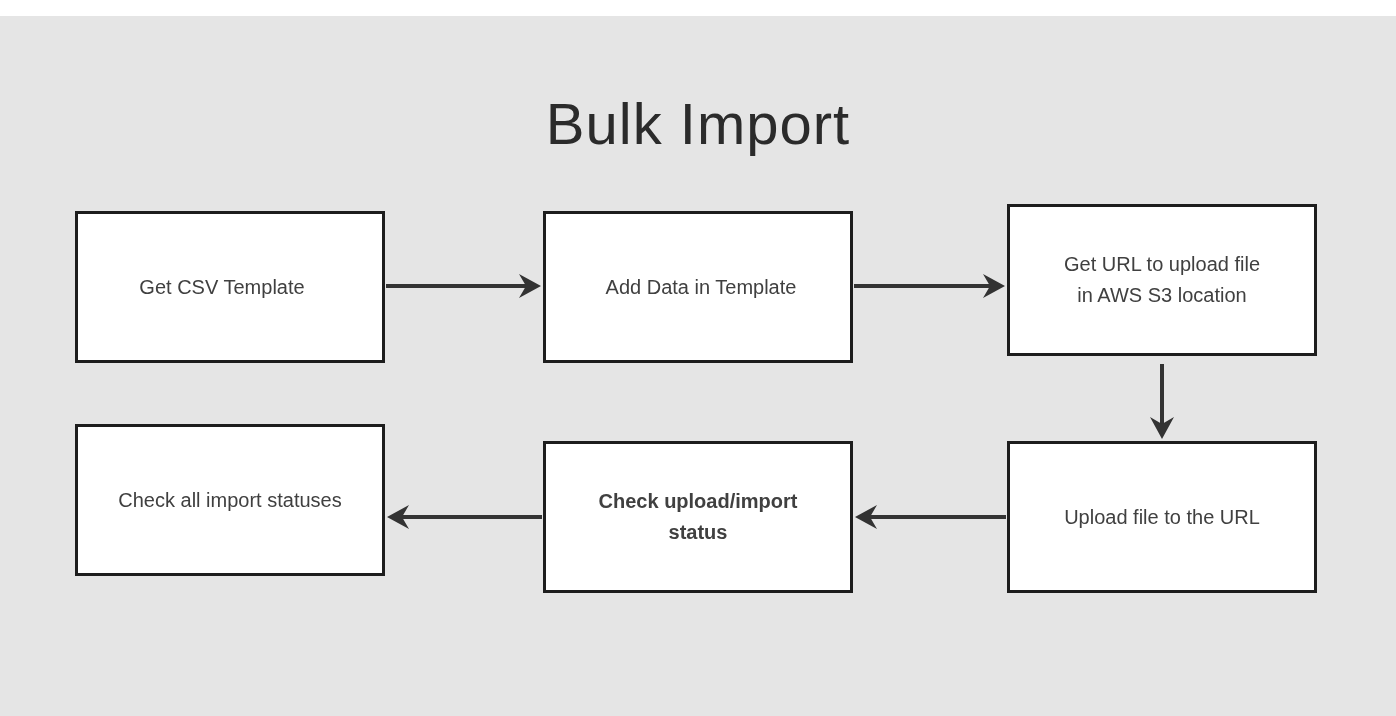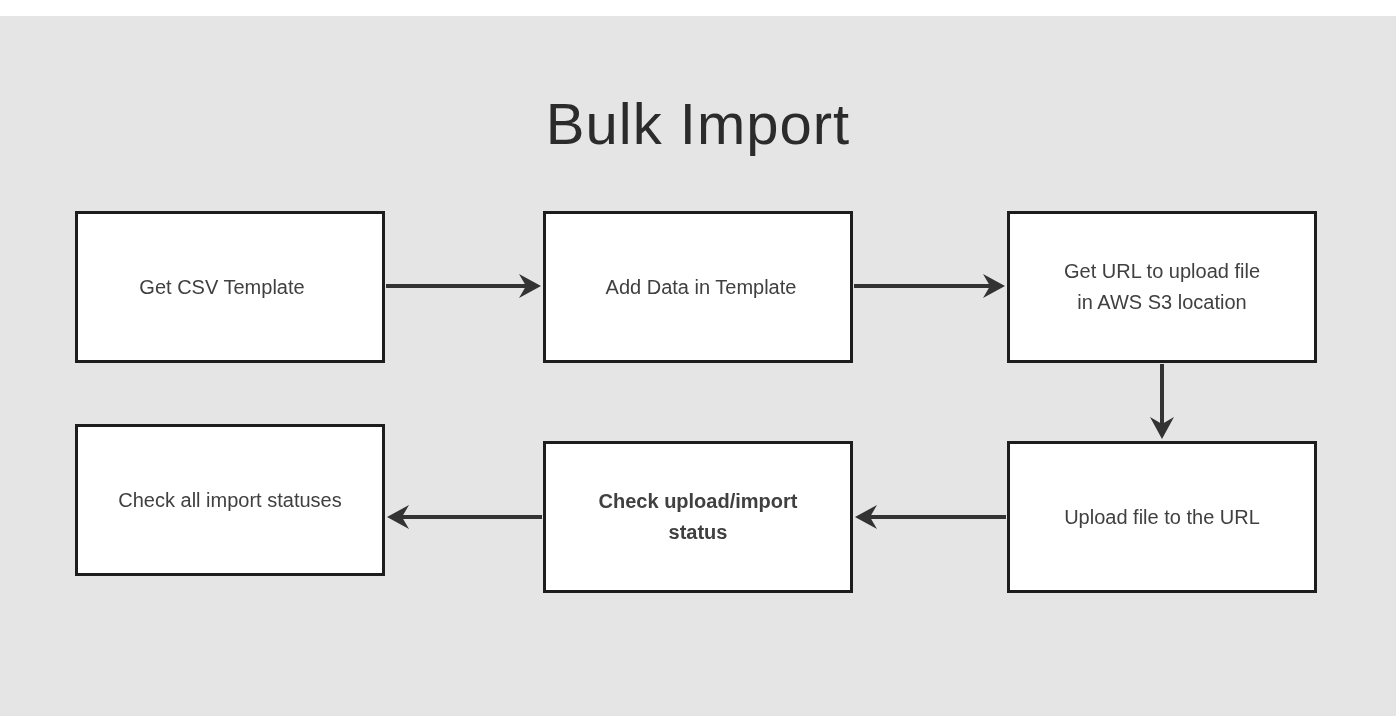--- a/index.html
+++ b/index.html
@@ -44,21 +44,21 @@
     padding: 0 26px;
   }
   .node-label {
     font-size: 20px;
     line-height: 31px;
     color: #404040;
     white-space: pre-line;
   }
   .node-top-left      { left: 75px;   top: 195px; padding-left: 10px; }
   .node-top-middle    { left: 543px;  top: 195px; padding-left: 32px; }
-  .node-top-right     { left: 1007px; top: 195px; }
+  .node-top-right     { left: 1007px; top: 188px; }
   .node-bottom-left   { left: 75px;   top: 408px; }
   .node-bottom-middle { left: 543px;  top: 425px; font-weight: bold; }
   .node-bottom-right  { left: 1007px; top: 425px; }
   .arrow-layer {
     position: absolute;
     left: 0;
     top: 0;
     width: 1396px;
     height: 716px;
     pointer-events: none;

